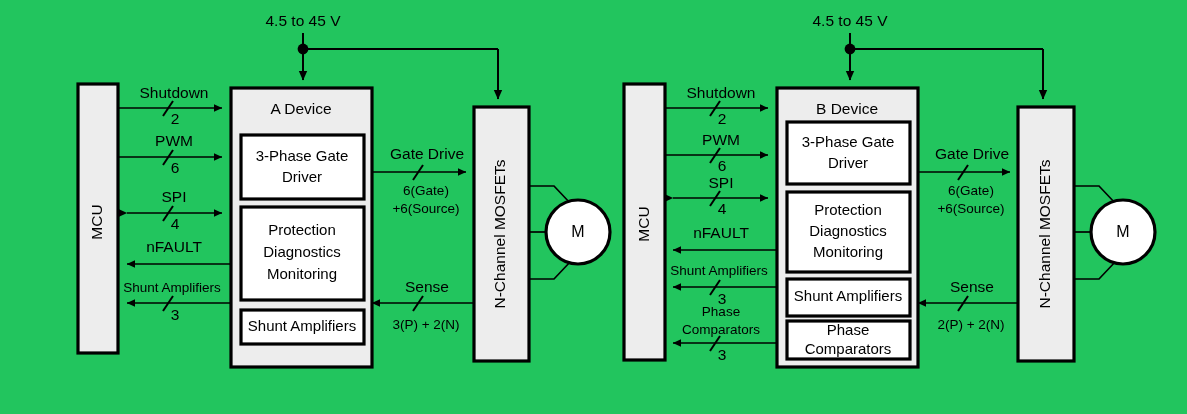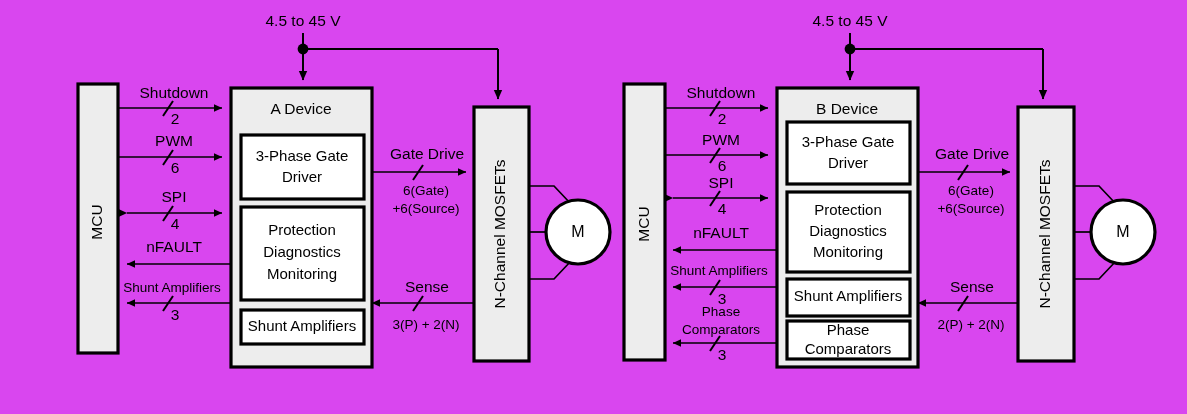--- a/index.html
+++ b/index.html
@@ -4,21 +4,21 @@
 <style>
   html, body {
     margin: 0;
     padding: 0;
     background: #ffffff;
   }
   #diagram-root {
     position: relative;
     width: 1187px;
     height: 414px;
-    background: #d946ef;
+    background: #22c55e;
     font-family: "Liberation Sans", sans-serif;
   }
   svg#diagram {
     display: block;
     width: 1187px;
     height: 414px;
   }
   .blk-fill      { fill: #ededed; stroke: #000000; stroke-width: 3.2; }
   .inner-fill    { fill: #ffffff; stroke: #000000; stroke-width: 3.2; }
   .motor-circle  { fill: #ffffff; stroke: #000000; stroke-width: 3.2; }

